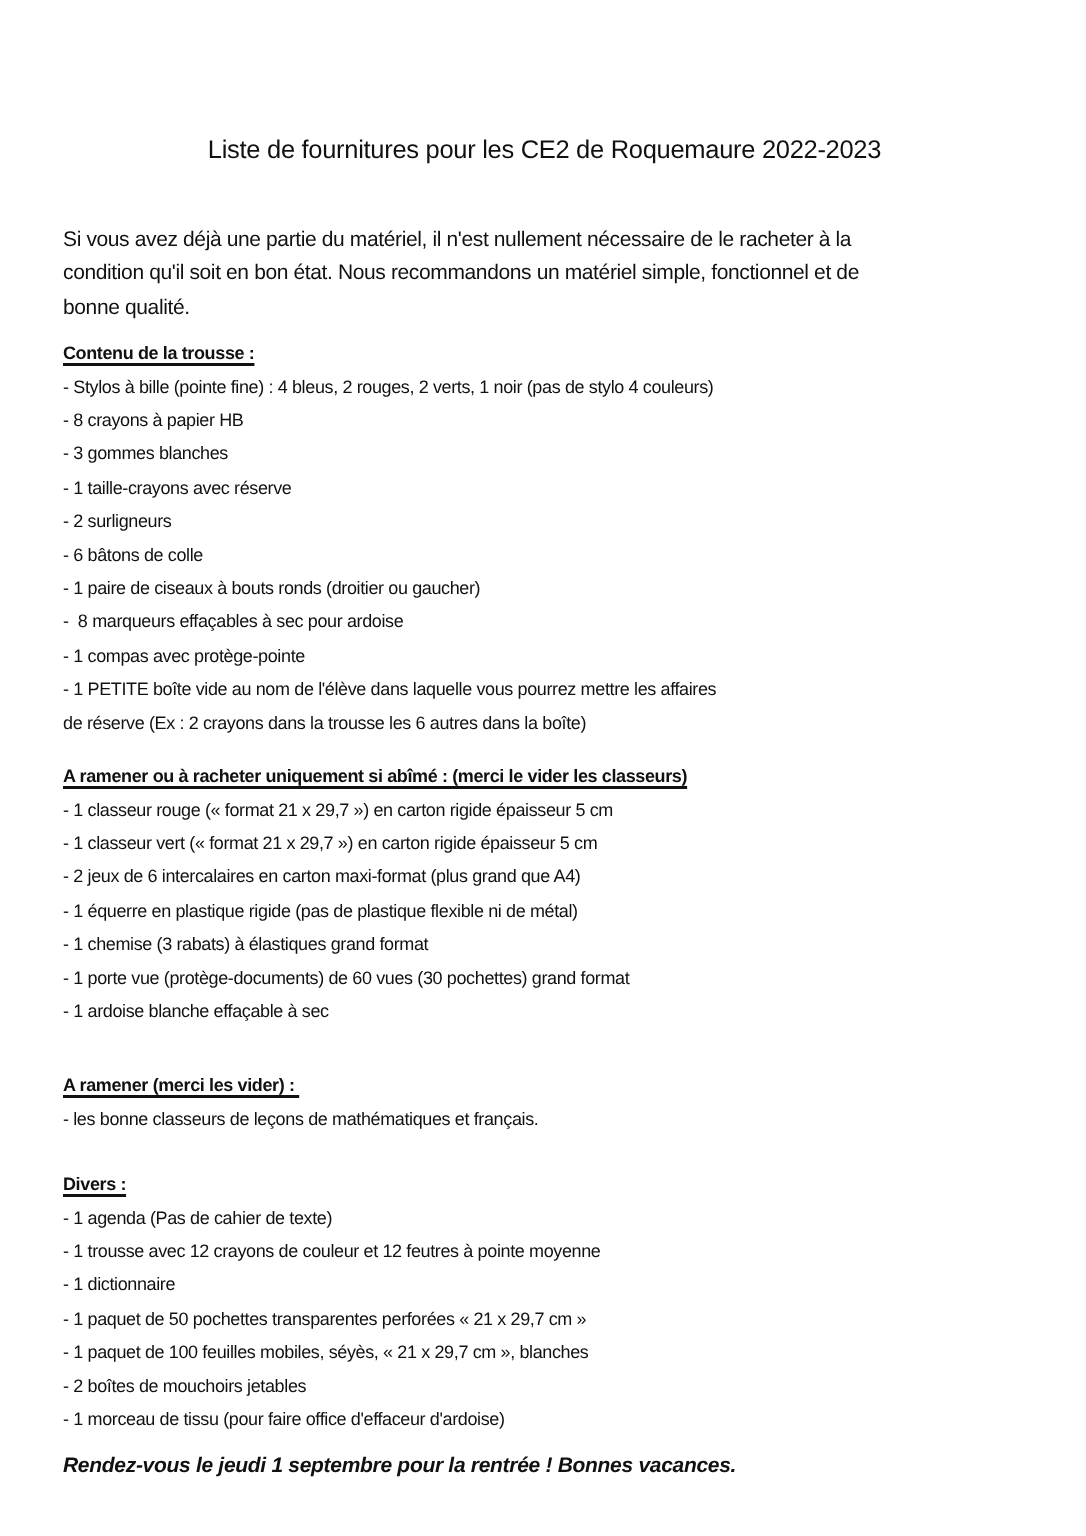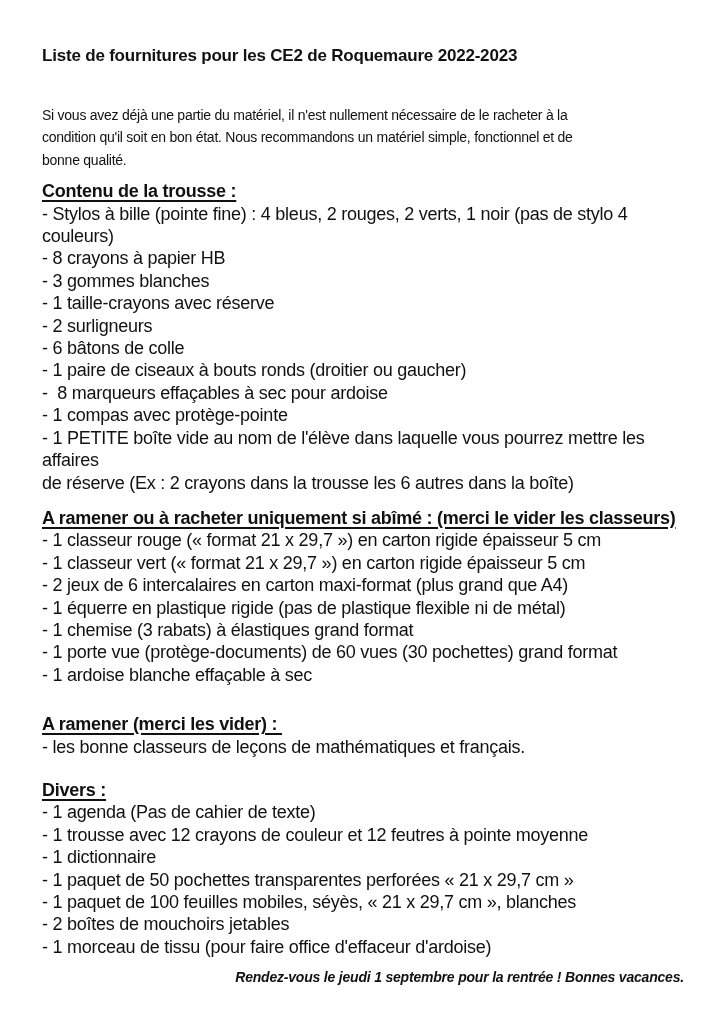--- a/index.html
+++ b/index.html
@@ -9,53 +9,54 @@
     height: 1024px;
     box-sizing: border-box;
     background: #ffffff;
     color: #111111;
     font-family: "Liberation Sans", "DejaVu Sans", sans-serif;
     padding: 45px 40px 0 42px;
     overflow: hidden;
   }
   .title {
     font-size: 17px;
-    font-weight: bold;
-    text-align: left;
+    font-weight: normal;
+    text-align: center;
     line-height: 22px;
     letter-spacing: -0.2px;
     white-space: pre-wrap;
+    margin-top: 44px;
   }
   .intro {
     margin-top: 37px;
     font-size: 14px;
     line-height: 22.4px;
     letter-spacing: -0.25px;
     white-space: pre-wrap;
   }
-  .section { font-size: 18px; line-height: 22.4px; letter-spacing: -0.25px; }
+  .section { font-size: 12px; line-height: 22.4px; letter-spacing: -0.25px; }
   #sections .section:nth-child(1) { margin-top: 9px; }
   #sections .section:nth-child(2) { margin-top: 13px; }
   #sections .section:nth-child(3) { margin-top: 27px; }
   #sections .section:nth-child(4) { margin-top: 21px; }
   .heading {
     font-weight: bold;
     text-decoration: underline;
     text-decoration-thickness: 1.5px;
     text-underline-offset: 3px;
     white-space: pre-wrap;
   }
   .item { white-space: pre-wrap; }
   .item b { font-weight: normal; }
   .footer {
     margin-top: 8px;
     font-size: 14px;
     font-weight: bold;
     font-style: italic;
-    text-align: right;
+    text-align: left;
     line-height: 22.4px;
     letter-spacing: -0.2px;
     white-space: pre-wrap;
   }
 </style>
 </head>
 <body>
 
 <div class="page">
   <div class="title">Liste de fournitures pour les CE2 de Roquemaure 2022-2023</div>

